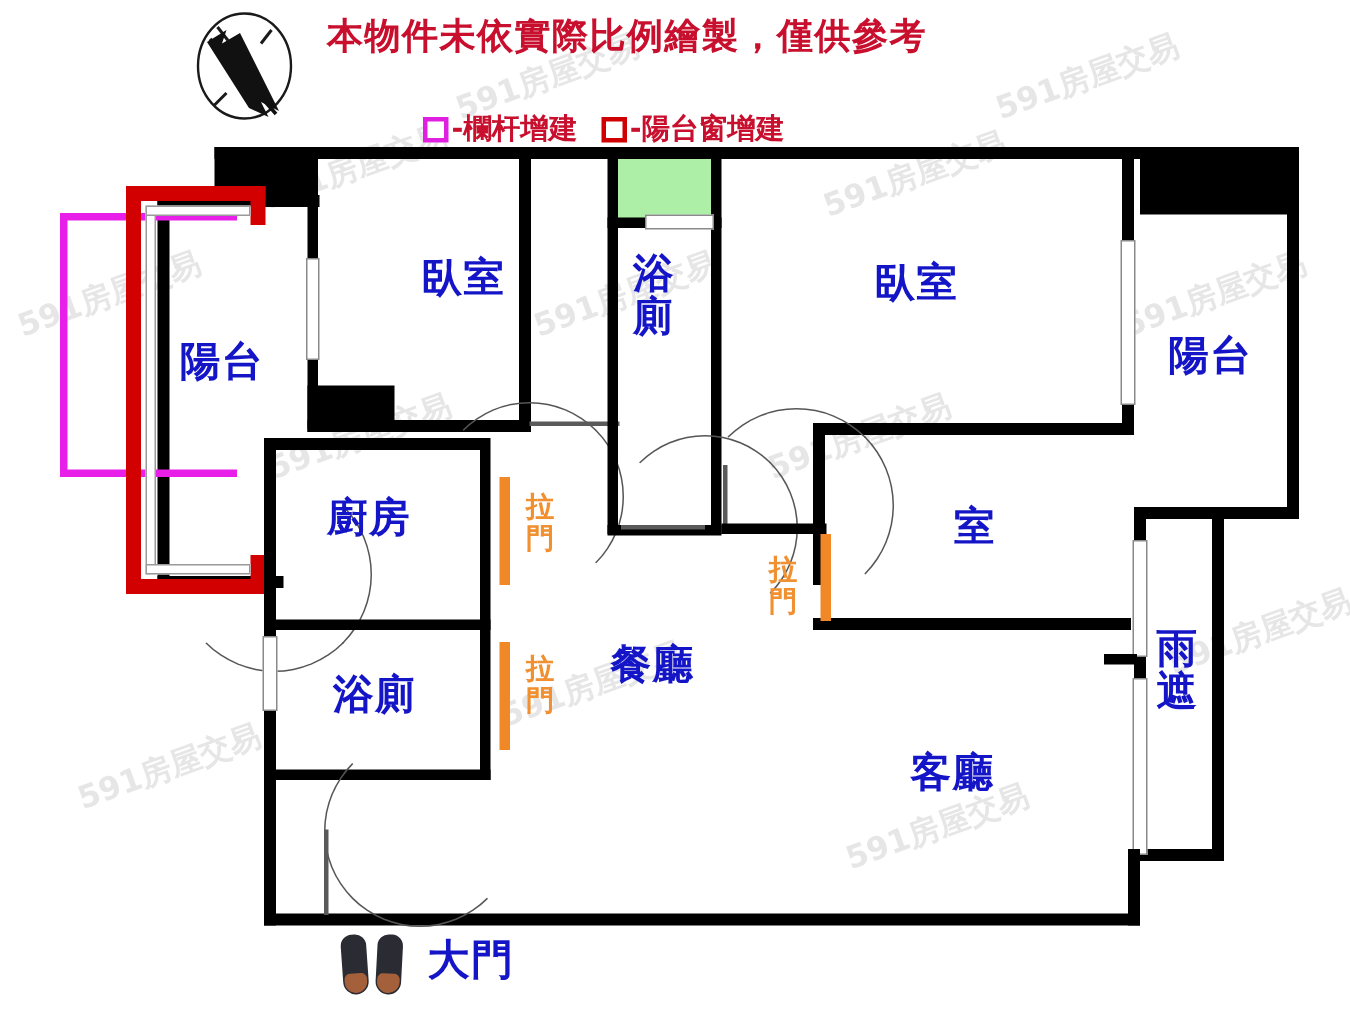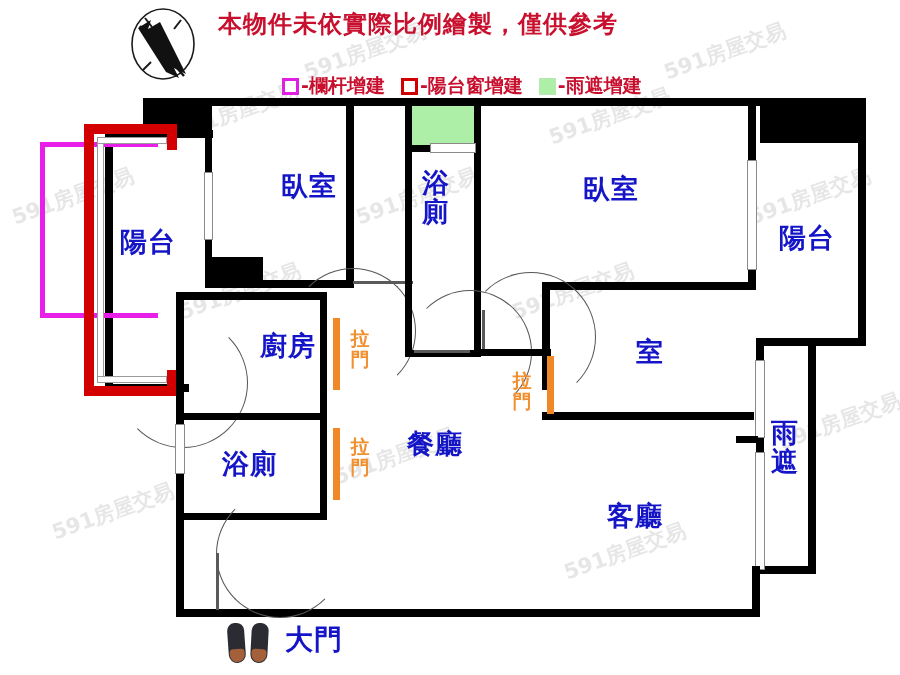--- a/index.html
+++ b/index.html
@@ -198,24 +198,20 @@
 
   <div class="legend">
     <div class="legend-item">
       <span class="sw sw-rail"></span>
       <span>-欄杆增建</span>
     </div>
     <div class="legend-item">
       <span class="sw sw-win"></span>
       <span>-陽台窗增建</span>
     </div>
-    <div class="legend-item">
-      <span class="sw sw-eave"></span>
-      <span>-雨遮增建</span>
-    </div>
   </div>
 
   <div class="eave-green" style="left:412px;top:105px;width:62px;height:42px;"></div>
 
   <div class="wall" style="left:143px;top:98px;width:723px;height:8px;"></div>
 
   <div class="col" style="left:143px;top:98px;width:68px;height:40px;"></div>
   <div class="col" style="left:760px;top:98px;width:106px;height:45px;"></div>
 
   <div class="wall" style="left:105px;top:130px;width:8px;height:262px;"></div>
@@ -314,21 +310,21 @@
   <div class="lbl" style="left:120px;top:228px;">陽台</div>
 
   <div class="lbl" style="left:281px;top:172px;">臥室</div>
 
   <div class="lbl stack" style="left:419px;top:168px;width:34px;">浴廁</div>
 
   <div class="lbl" style="left:583px;top:175px;">臥室</div>
 
   <div class="lbl" style="left:779px;top:224px;">陽台</div>
 
-  <div class="lbl" style="left:218px;top:332px;margin-left:42px;">廚房</div>
+  <div class="lbl" style="left:218px;top:332px;">廚房</div>
 
   <div class="lbl" style="left:636px;top:338px;">室</div>
 
   <div class="lbl" style="left:222px;top:450px;">浴廁</div>
 
   <div class="lbl" style="left:407px;top:430px;">餐廳</div>
 
   <div class="lbl" style="left:607px;top:502px;">客廳</div>
 
   <div class="lbl stack" style="left:768px;top:418px;width:34px;">雨遮</div>

